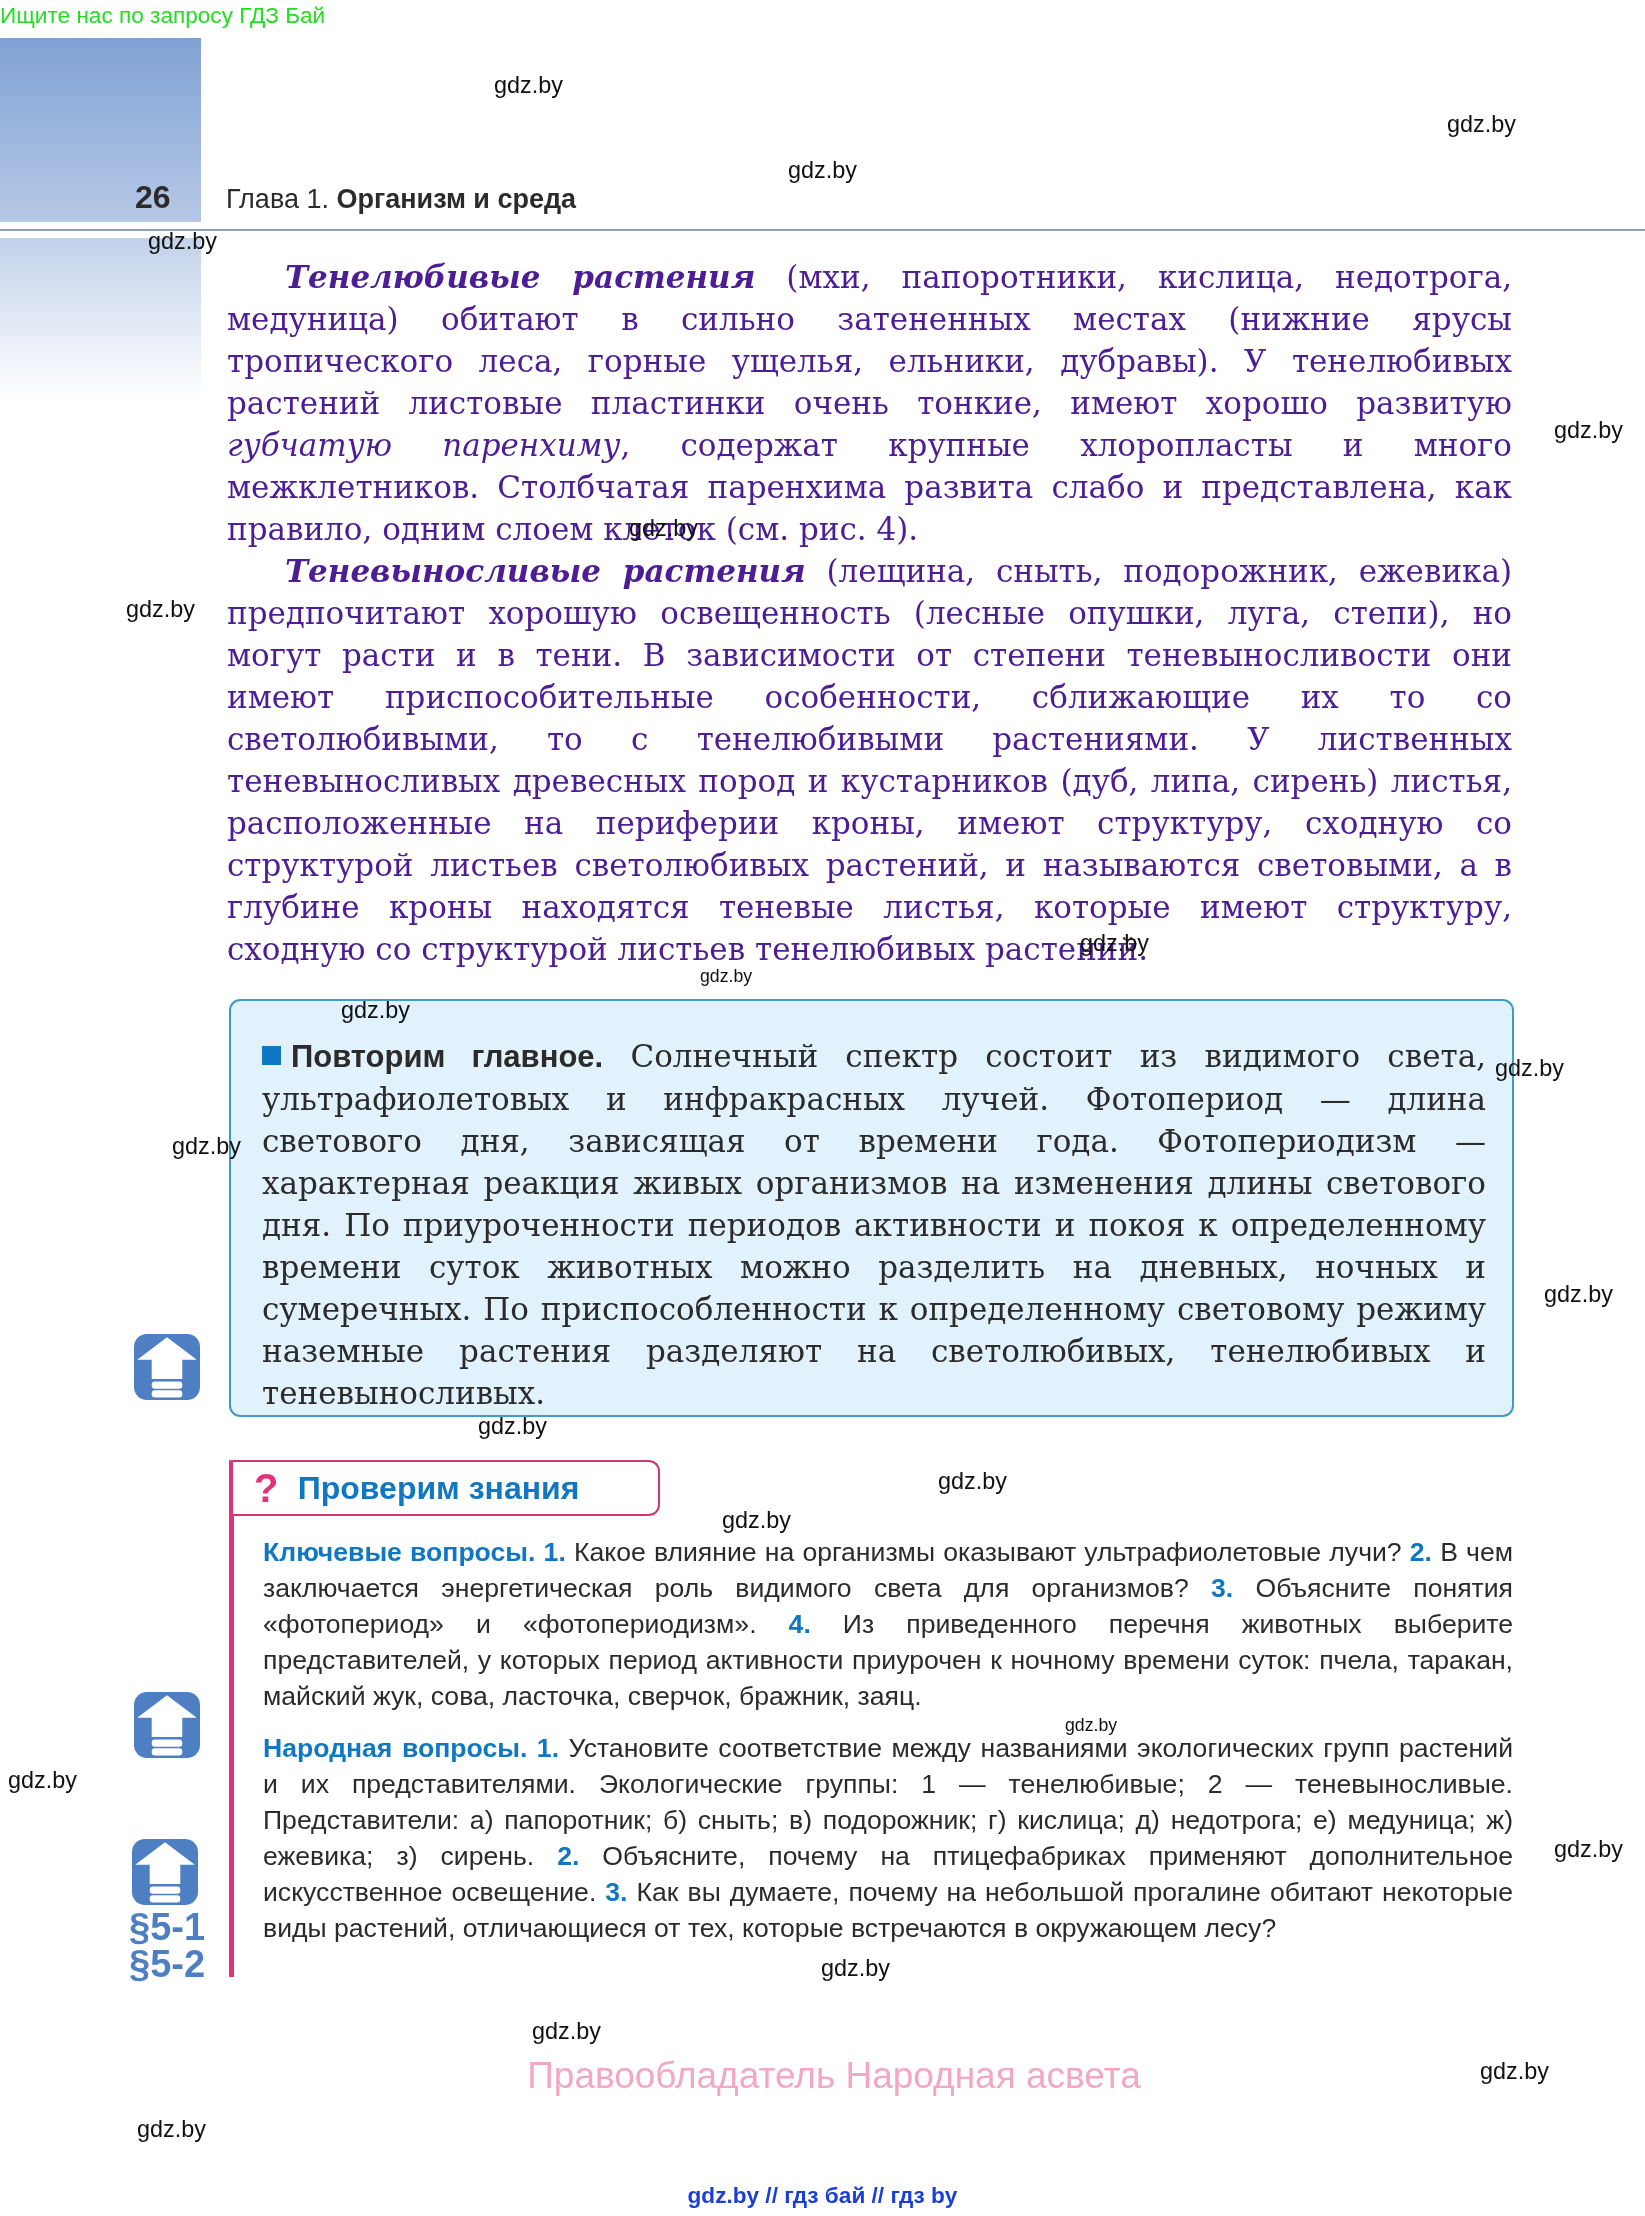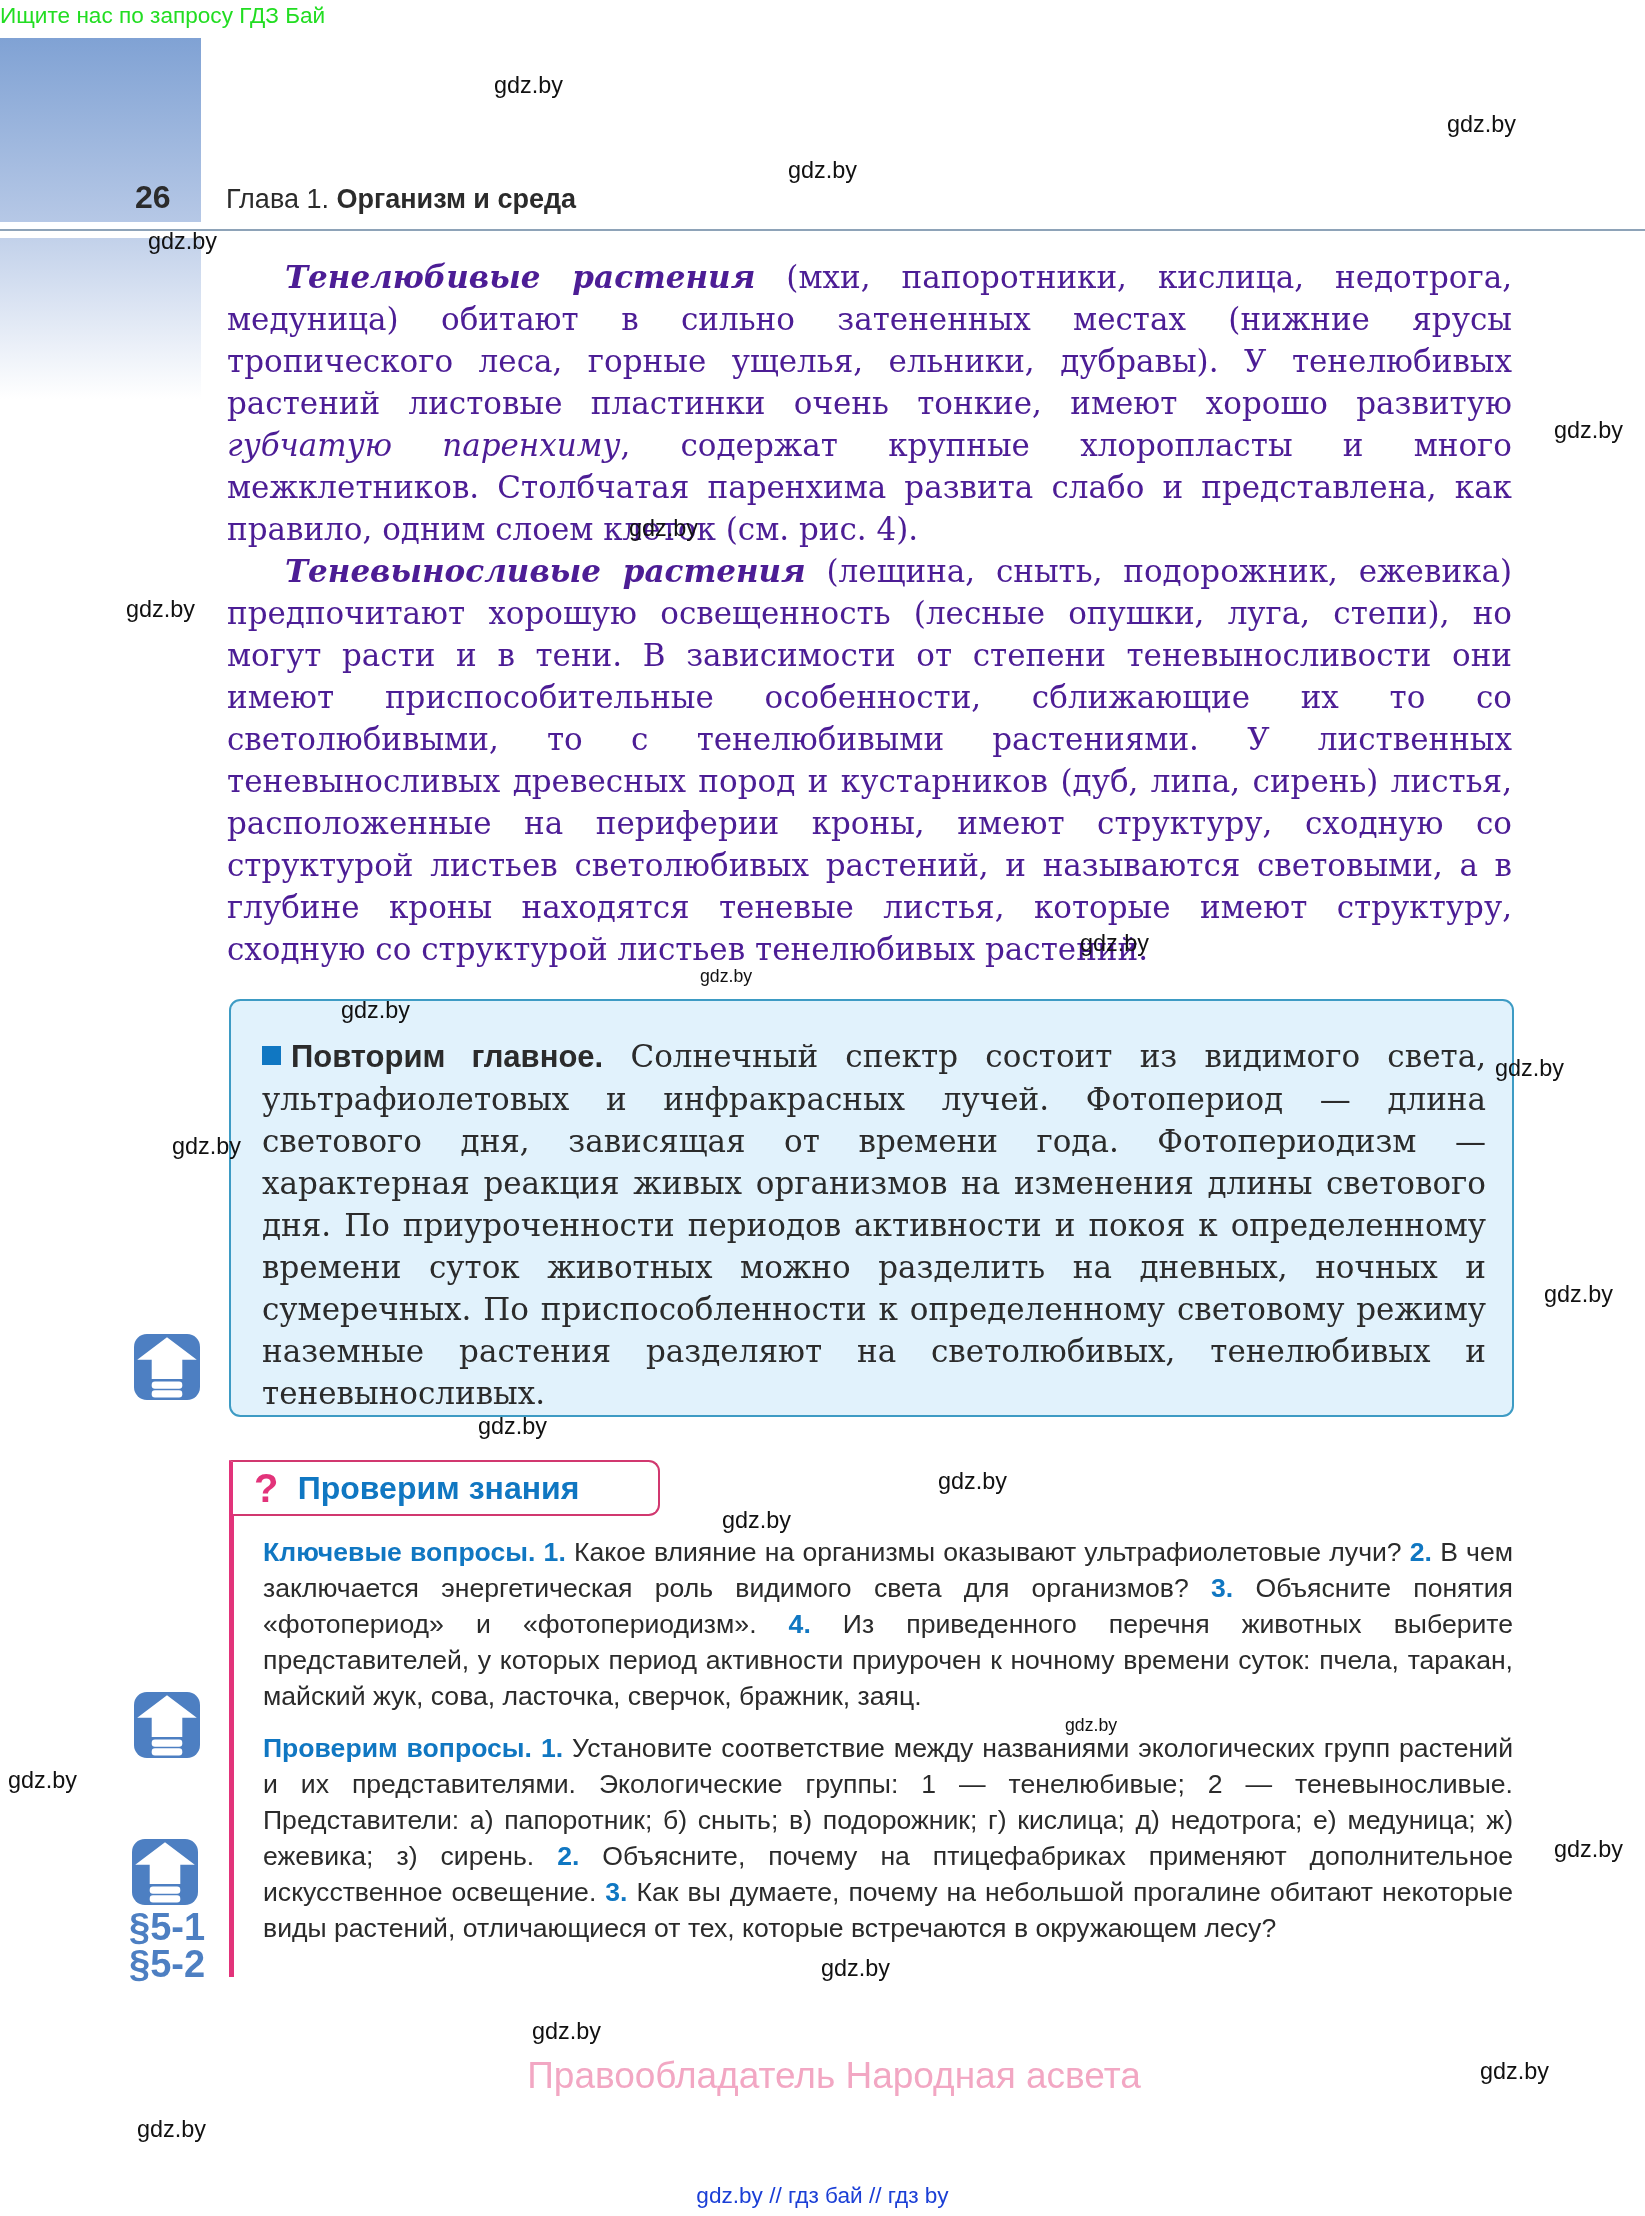--- a/index.html
+++ b/index.html
@@ -81,21 +81,21 @@
     position: absolute; left: 129px; top: 1909px; font-family: "Liberation Sans", sans-serif;
     font-weight: bold; font-size: 38px; line-height: 37px; color: #4d7fc2;
   }
 
   .copyright {
     position: absolute; left: 0; top: 2055px; width: 1645px; text-align: center;
     font-family: "Liberation Sans", sans-serif; font-size: 37px; color: #f2a7c3; padding-left: 23px;
   }
   .footer-links {
     position: absolute; left: 0; top: 2183px; width: 1645px; text-align: center;
-    font-family: "Liberation Sans", sans-serif; font-size: 22.6px; color: #1b3fd6;
+    font-family: "Liberation Sans", sans-serif; font-size: 22.6px; color: #1b3fd6; font-weight: bold;
   }
 </style>
 </head>
 <body>
 
 <div class="top-banner">Ищите нас по запросу ГДЗ Бай</div>
 
 <div class="side-strip-top"></div>
 <div class="side-strip-bottom"></div>
 <div class="header-rule"></div>
@@ -149,21 +149,21 @@
   <span class="check-title">Проверим знания</span>
 </div>
 <div class="check-bar"></div>
 
 <div class="questions" style="top:1534px;">
   <span class="q-label">Ключевые вопросы.</span>
   <span class="q-num">1.</span><span> Какое влияние на организмы оказывают ультрафиолетовые лучи? </span><span class="q-num">2.</span><span> В чем заключается энергетическая роль видимого света для организмов? </span><span class="q-num">3.</span><span> Объясните понятия «фотопериод» и «фотопериодизм». </span><span class="q-num">4.</span><span> Из приведенного перечня животных выберите представителей, у которых период активности приурочен к ночному времени суток: пчела, таракан, майский жук, сова, ласточка, сверчок, бражник, заяц.</span>
 </div>
 
 <div class="questions" style="top:1730px;">
-  <span class="q-label">Проверим вопросы.</span>
+  <span class="q-label">Народная вопросы.</span>
   <span class="q-num">1.</span><span> Установите соответствие между названиями экологических групп растений и их представителями. Экологические группы: 1 — тенелюбивые; 2 — теневыносливые. Представители: а) папоротник; б) сныть; в) подорожник; г) кислица; д) недотрога; е) медуница; ж) ежевика; з) сирень. </span><span class="q-num">2.</span><span> Объясните, почему на птицефабриках применяют дополнительное искусственное освещение. </span><span class="q-num">3.</span><span> Как вы думаете, почему на небольшой прогалине обитают некоторые виды растений, отличающиеся от тех, которые встречаются в окружающем лесу?</span>
 </div>
 
 <div class="copyright">Правообладатель Народная асвета</div>
 <div class="footer-links">gdz.by  //  гдз бай  //  гдз by</div>
 
 <div class="wm" style="left:494px; top:72px;">gdz.by</div>
 <div class="wm" style="left:1447px; top:111px;">gdz.by</div>
 <div class="wm" style="left:788px; top:157px;">gdz.by</div>
 <div class="wm" style="left:148px; top:228px;">gdz.by</div>

